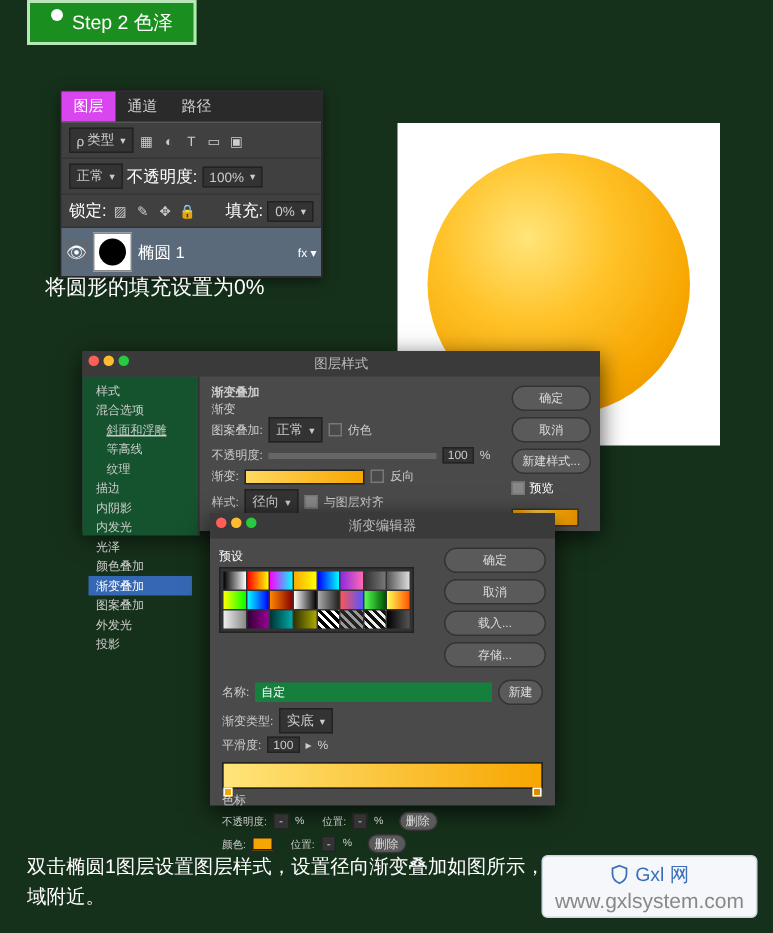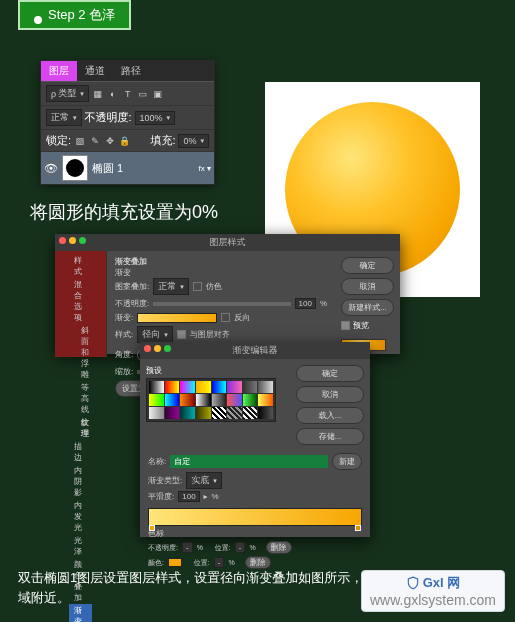--- a/index.html
+++ b/index.html
@@ -1,40 +1,40 @@
 <!DOCTYPE html>
 <html><head>
 <meta charset="utf-8">
 <style>
 *{box-sizing:border-box;margin:0;padding:0;font-family:"Microsoft YaHei",Arial,sans-serif}
 body{background:#16311b;width:515px;height:622px;position:relative;overflow:hidden;color:#fff;font-size:11px}
-.step-badge{position:absolute;top:0;left:18px;background:#1a8f1f;border:2px solid #b8e6b8;padding:4px 14px;display:flex;align-items:flex-end;gap:6px}
+.step-badge{position:absolute;top:0;left:18px;background:#1a8f1f;border:2px solid #b8e6b8;padding:4px 14px;display:flex;align-items:flex-start;gap:6px}
 .step-badge .dot{width:8px;height:8px;border-radius:50%;background:#fff}
 .step-badge span{font-size:13px;color:#fff}
 .layers-panel{position:absolute;top:60px;left:40px;width:175px;background:#404040;border:1px solid #2a2a2a;box-shadow:0 2px 8px rgba(0,0,0,.5)}
 .panel-tabs{display:flex;background:#2a2a2a;border-bottom:1px solid #555}
 .panel-tabs div{padding:3px 8px;font-size:10px;color:#ccc;cursor:pointer}
 .panel-tabs .active{background:#d946ef;color:#fff}
 .panel-row{display:flex;align-items:center;padding:3px 5px;gap:3px;border-bottom:1px solid #353535}
 .sel{background:#333;border:1px solid #222;color:#ccc;padding:1px 4px;font-size:9px;display:inline-flex;align-items:center;gap:2px}
 .sel::after{content:"▾";font-size:7px;margin-left:2px}
 .ico{width:12px;height:12px;display:inline-flex;align-items:center;justify-content:center;color:#ccc;font-size:9px}
 .layer-item{display:flex;align-items:center;padding:3px;background:#5a6a7a}
 .layer-item .eye{width:14px;height:14px;border:1px solid #666;margin-right:4px;display:flex;align-items:center;justify-content:center}
 .layer-item .thumb{width:26px;height:26px;background:#fff;border:1px solid #888;margin-right:4px;position:relative}
 .layer-item .thumb::after{content:"";position:absolute;inset:3px;border-radius:50%;background:#000}
-.caption1{position:absolute;top:200px;left:30px;font-size:18px;color:#fff}
+.caption1{position:absolute;top:183px;left:30px;font-size:14px;color:#fff}
 .orb-wrap{position:absolute;top:82px;left:265px;width:215px;height:215px;background:#fff}
 .orb{position:absolute;top:20px;left:20px;width:175px;height:175px;border-radius:50%;background:radial-gradient(circle at 38% 32%,#ffe57a 0%,#ffc32a 35%,#f7a600 70%,#e08a00 100%)}
 .style-dialog{position:absolute;top:234px;left:55px;width:345px;height:120px;background:#4a4a4a;box-shadow:0 4px 15px rgba(0,0,0,.7)}
 .dlg-title{text-align:center;padding:2px;font-size:9px;color:#bbb;background:#3a3a3a;position:relative}
 .dlg-title .traffic{position:absolute;left:4px;top:3px;display:flex;gap:3px}
 .dlg-title .traffic span{width:7px;height:7px;border-radius:50%}
 .style-body{display:flex;height:calc(100% - 14px)}
-.style-left{width:52px;background:#7f1d1d;border-right:1px solid #333;padding:3px 14px;font-size:8px}
+.style-left{width:78px;background:#14532d;border-right:1px solid #333;padding:3px 4px;font-size:8px}
 .style-left div{padding:1px 5px;color:#ccc;display:flex;align-items:center;gap:3px}
 .style-left .active{background:#3568b4;color:#fff}
 .style-mid{flex:1;padding:5px 8px;font-size:8px;color:#ccc}
 .style-mid .row{display:flex;align-items:center;gap:4px;margin-bottom:3px}
 .style-right{width:65px;padding:6px;display:flex;flex-direction:column;gap:4px}
 .btn{background:#5a5a5a;border:1px solid #333;border-radius:10px;padding:2px 6px;font-size:8px;color:#ddd;text-align:center}
 .grad-preview{width:45px;height:45px;margin-top:4px;background:radial-gradient(circle at 40% 35%,#ffd860,#f7a600,#e08a00);border:1px solid #333}
 .grad-strip{width:80px;height:10px;background:linear-gradient(90deg,#ffd860,#f7a600);border:1px solid #222}
 .chk{width:9px;height:9px;border:1px solid #777;display:inline-block}
 .grad-editor{position:absolute;top:342px;left:140px;width:230px;height:195px;background:#4a4a4a;box-shadow:0 4px 15px rgba(0,0,0,.7)}
@@ -46,21 +46,21 @@
 .preset-grid{display:grid;grid-template-columns:repeat(8,1fr);gap:1px;background:#333;border:1px solid #222;padding:2px}
 .preset-grid div{height:12px}
 .ge-right{display:flex;flex-direction:column;gap:4px;flex:1}
 .ge-lower{padding:0 8px;font-size:8px;color:#ccc}
 .ge-lower .row{display:flex;align-items:center;gap:4px;margin:2px 0}
 .nm{background:#15803d;color:#fff;padding:1px 4px;flex:1}
 .big-grad{height:18px;margin:6px 0 2px;background:linear-gradient(90deg,#ffe57a,#f7a600);border:1px solid #222;position:relative}
 .stop{position:absolute;bottom:-6px;width:6px;height:6px;background:#f7a600;border:1px solid #fff}
 .caption2{position:absolute;bottom:15px;left:18px;right:18px;font-size:13px;color:#fff;line-height:1.5}
 .watermark{position:absolute;bottom:10px;right:10px;background:#f5f7fa;border:1px solid #cfd6e0;border-radius:4px;padding:3px 8px;display:flex;flex-direction:column;align-items:center;color:#3a6fb8;font-size:10px}
-.watermark .logo{display:flex;align-items:center;gap:3px;font-weight:bold;font-size:13px}
+.watermark .logo{display:flex;align-items:center;gap:3px;font-weight:normal;font-size:13px}
 .watermark .logo svg{width:14px;height:14px}
 .mini{background:#333;border:1px solid #222;color:#ccc;padding:0 3px;font-size:8px}
 </style>
 </head>
 <body>
 
 <div class="step-badge">
   <span class="dot"></span>
   <span>Step 2 色泽</span>
 </div>
@@ -113,23 +113,23 @@
         <span style="background:#ff5f56"></span>
         <span style="background:#ffbd2e"></span>
         <span style="background:#27c93f"></span>
       </span>
     <span>图层样式</span>
   </div>
   <div class="style-body">
     <div class="style-left" id="fxlist">
         <div>样式</div>
         <div>混合选项</div>
-        <div style="padding-left: 12px;">斜面和浮雕</div>
+        <div style="padding-left: 12px; text-decoration: underline;">斜面和浮雕</div>
         <div style="padding-left: 12px;">等高线</div>
-        <div style="padding-left: 12px; font-weight: bold;">纹理</div>
+        <div style="padding-left: 12px;">纹理</div>
         <div>描边</div>
         <div>内阴影</div>
         <div>内发光</div>
         <div>光泽</div>
         <div>颜色叠加</div>
         <div class="active">渐变叠加</div>
         <div>图案叠加</div>
         <div>外发光</div>
         <div>投影</div>
       </div>

